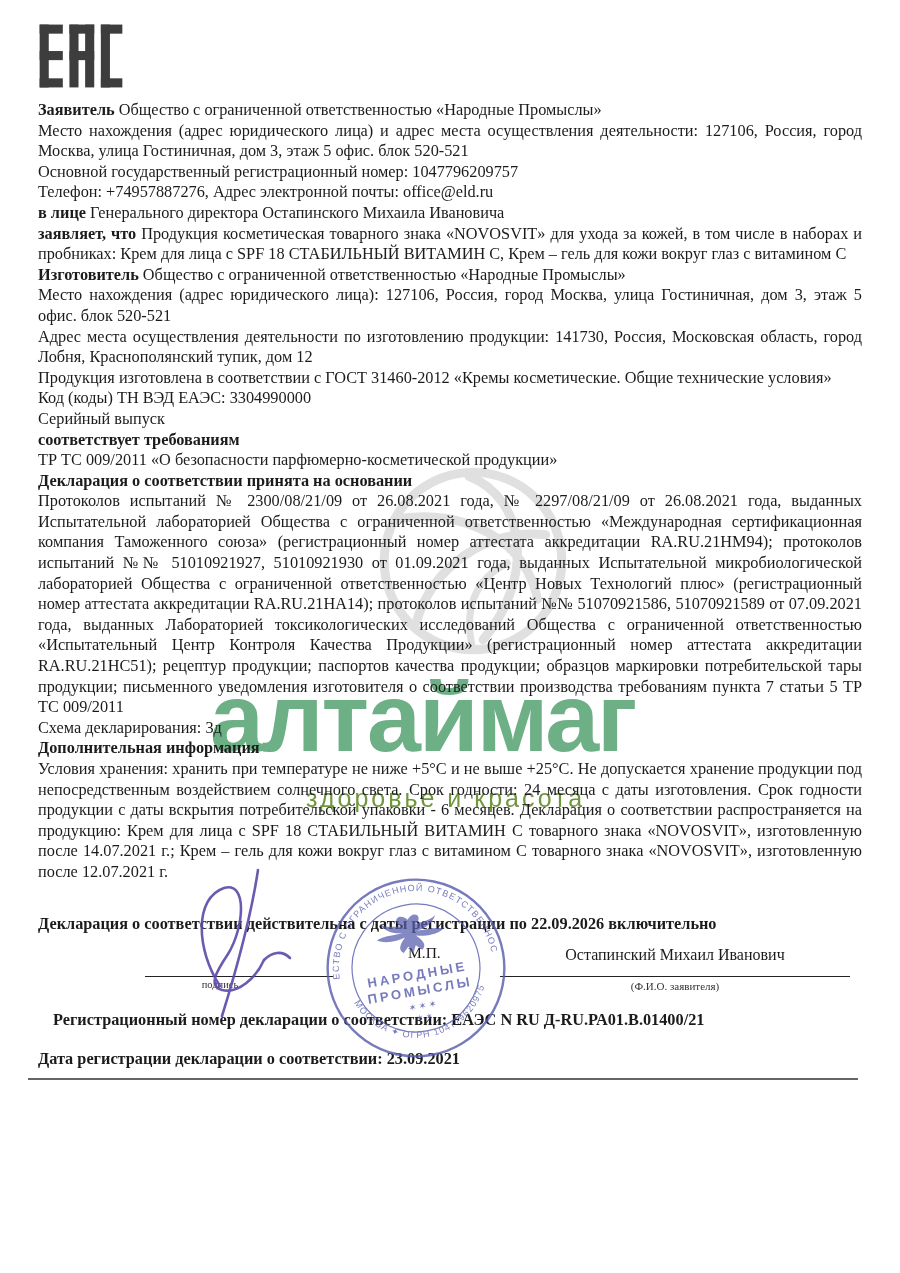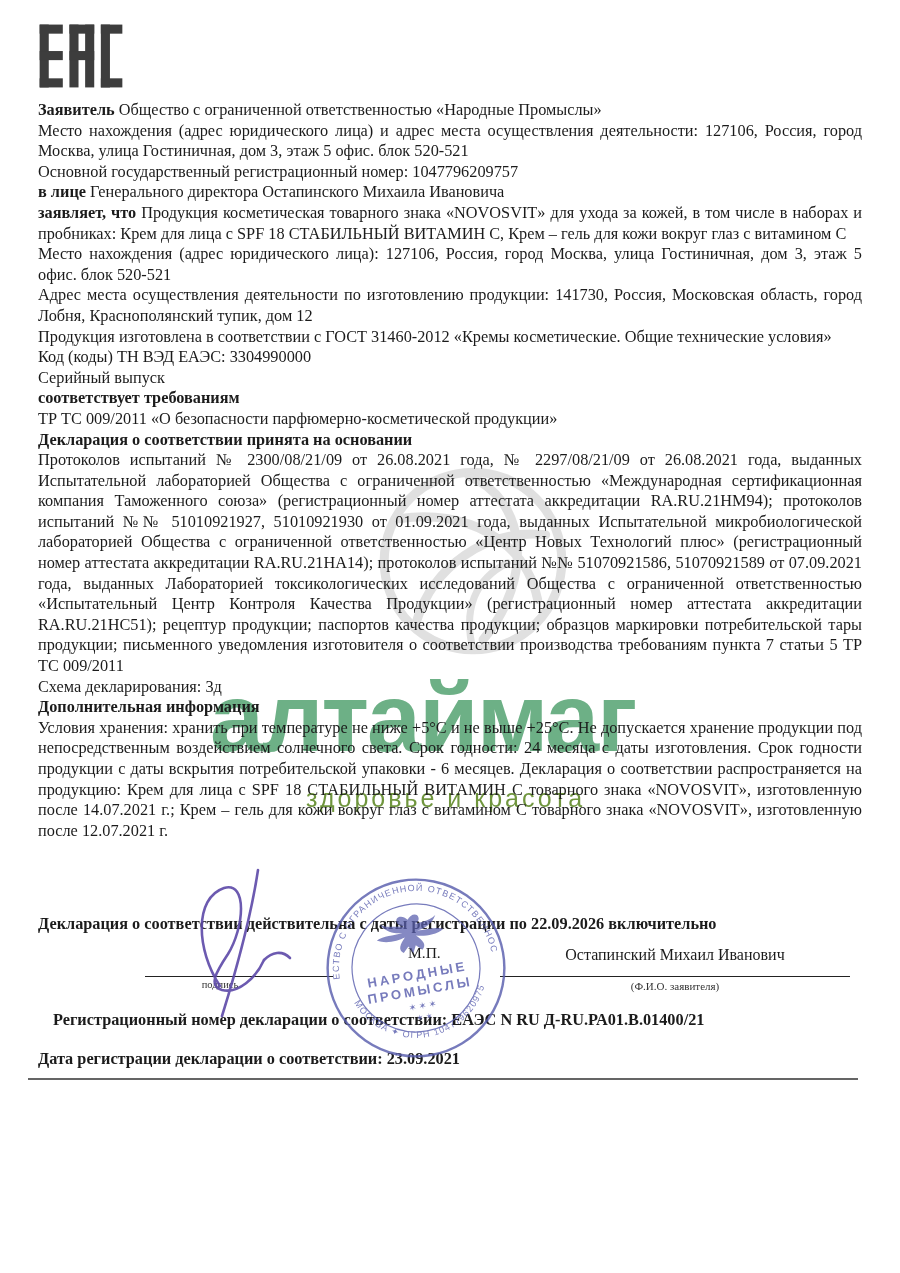--- a/index.html
+++ b/index.html
@@ -76,22 +76,24 @@
       <rect x="76" y="2" width="26" height="11"></rect>
       <rect x="76" y="67" width="26" height="11"></rect>
     </g>
   </svg>
 
 
   <div class="bodytext">
       <p class="para"><b>Заявитель</b> Общество с ограниченной ответственностью «Народные Промыслы»</p>
       <p class="para">Место нахождения (адрес юридического лица) и адрес места осуществления деятельности: 127106, Россия, город Москва, улица Гостиничная, дом 3, этаж 5 офис. блок 520-521</p>
       <p class="para">Основной государственный регистрационный номер: 1047796209757</p>
+      <p class="para">Телефон: +74957887276, Адрес электронной почты: office@eld.ru</p>
       <p class="para"><b>в лице</b> Генерального директора Остапинского Михаила Ивановича</p>
       <p class="para"><b>заявляет, что</b> Продукция косметическая товарного знака «NOVOSVIT» для ухода за кожей, в том числе в наборах и пробниках: Крем для лица с SPF 18 СТАБИЛЬНЫЙ ВИТАМИН С, Крем – гель для кожи вокруг глаз с витамином С</p>
+      <p class="para"><b>Изготовитель</b> Общество с ограниченной ответственностью «Народные Промыслы»</p>
       <p class="para">Место нахождения (адрес юридического лица): 127106, Россия, город Москва, улица Гостиничная, дом 3, этаж 5 офис. блок 520-521</p>
       <p class="para">Адрес места осуществления деятельности по изготовлению продукции: 141730, Россия, Московская область, город Лобня, Краснополянский тупик, дом 12</p>
       <p class="para">Продукция изготовлена в соответствии с ГОСТ 31460-2012 «Кремы косметические. Общие технические условия»</p>
       <p class="para">Код (коды) ТН ВЭД ЕАЭС: 3304990000</p>
       <p class="para">Серийный выпуск</p>
       <p class="para"><b>соответствует требованиям</b></p>
       <p class="para">ТР ТС 009/2011 «О безопасности парфюмерно-косметической продукции»</p>
       <p class="para"><b>Декларация о соответствии принята на основании</b></p>
       <p class="para">Протоколов испытаний № 2300/08/21/09 от 26.08.2021 года, № 2297/08/21/09 от 26.08.2021 года, выданных Испытательной лабораторией Общества с ограниченной ответственностью «Международная сертификационная компания Таможенного союза» (регистрационный номер аттестата аккредитации RA.RU.21HM94); протоколов испытаний №№ 51010921927, 51010921930 от 01.09.2021 года, выданных Испытательной микробиологической лабораторией Общества с ограниченной ответственностью «Центр Новых Технологий плюс» (регистрационный номер аттестата аккредитации RA.RU.21HA14); протоколов испытаний №№ 51070921586, 51070921589 от 07.09.2021 года, выданных Лабораторией токсикологических исследований Общества с ограниченной ответственностью «Испытательный Центр Контроля Качества Продукции» (регистрационный номер аттестата аккредитации RA.RU.21HC51); рецептур продукции; паспортов качества продукции; образцов маркировки потребительской тары продукции; письменного уведомления изготовителя о соответствии производства требованиям пункта 7 статьи 5 ТР ТС 009/2011</p>
       <p class="para">Схема декларирования: 3д</p>

